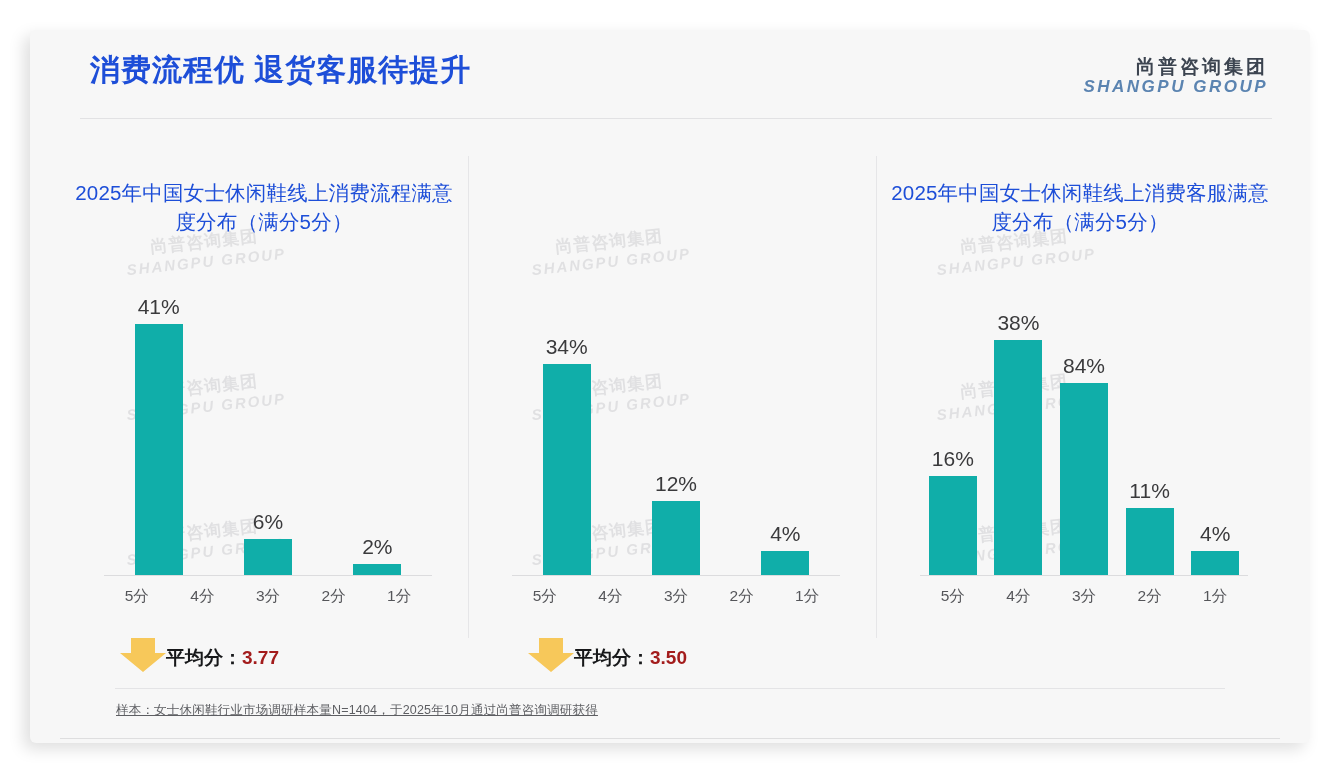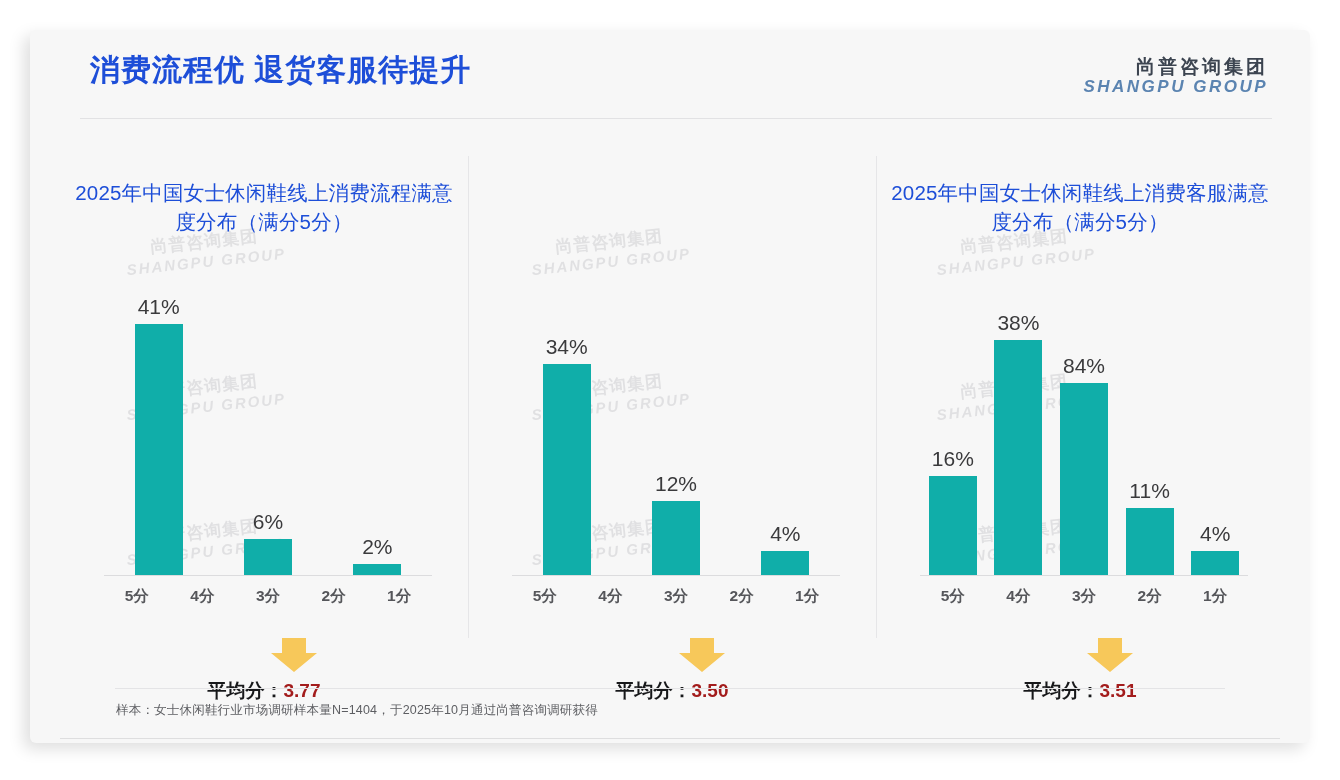--- a/index.html
+++ b/index.html
@@ -184,37 +184,36 @@
   .bar {
     width: 48px;
     background: #10aea9;
   }
   .xlabels {
     position: absolute;
     left: 44px;
     right: 36px;
     top: 438px;
     display: flex;
-    font-weight: bold;
   }
   .xlabel {
     flex: 1 1 0;
     text-align: center;
     font-size: 15.5px;
     color: #55565a;
   }
 
   
   .avg-wrap {
     position: absolute;
     left: 0;
     right: 0;
     top: 490px;
     display: flex;
-    flex-direction: column;
+    flex-direction: row;
     align-items: center;
   }
   .arrow {
     width: 46px;
     height: 34px;
     margin-bottom: 6px;
     margin-left: 60px;
   }
   .avg-text {
     font-size: 19px;
@@ -238,20 +237,21 @@
     z-index: 3;
   }
   .footnote {
     position: absolute;
     left: 86px;
     top: 672px;
     font-size: 12.5px;
     color: #5d5e62;
     letter-spacing: .2px;
     z-index: 3;
+    text-decoration: underline;
   }
   .footer-rule {
     position: absolute;
     left: 30px;
     top: 708px;
     width: 1220px;
     height: 1px;
     background: #dededf;
     z-index: 3;
   }
@@ -409,28 +409,20 @@
           </div>
         <div class="baseline"></div>
       </div>
       <div class="xlabels">
           <div class="xlabel">5分</div>
           <div class="xlabel">4分</div>
           <div class="xlabel">3分</div>
           <div class="xlabel">2分</div>
           <div class="xlabel">1分</div>
         </div>
-      <div class="avg-wrap">
-        <svg class="arrow" viewBox="0 0 46 34">
-          <polygon points="11,0 35,0 35,15 46,15 23,34 0,15 11,15" fill="#f7c85a"></polygon>
-        </svg>
-        <div class="avg-text">
-          <span>平均分：</span><span class="num">3.51</span>
-        </div>
-      </div>
     </div>
 
   </div>
 
   <div class="footnote-rule"></div>
   <div class="footnote">样本：女士休闲鞋行业市场调研样本量N=1404，于2025年10月通过尚普咨询调研获得</div>
   <div class="footer-rule"></div>
 
 </div>
 

